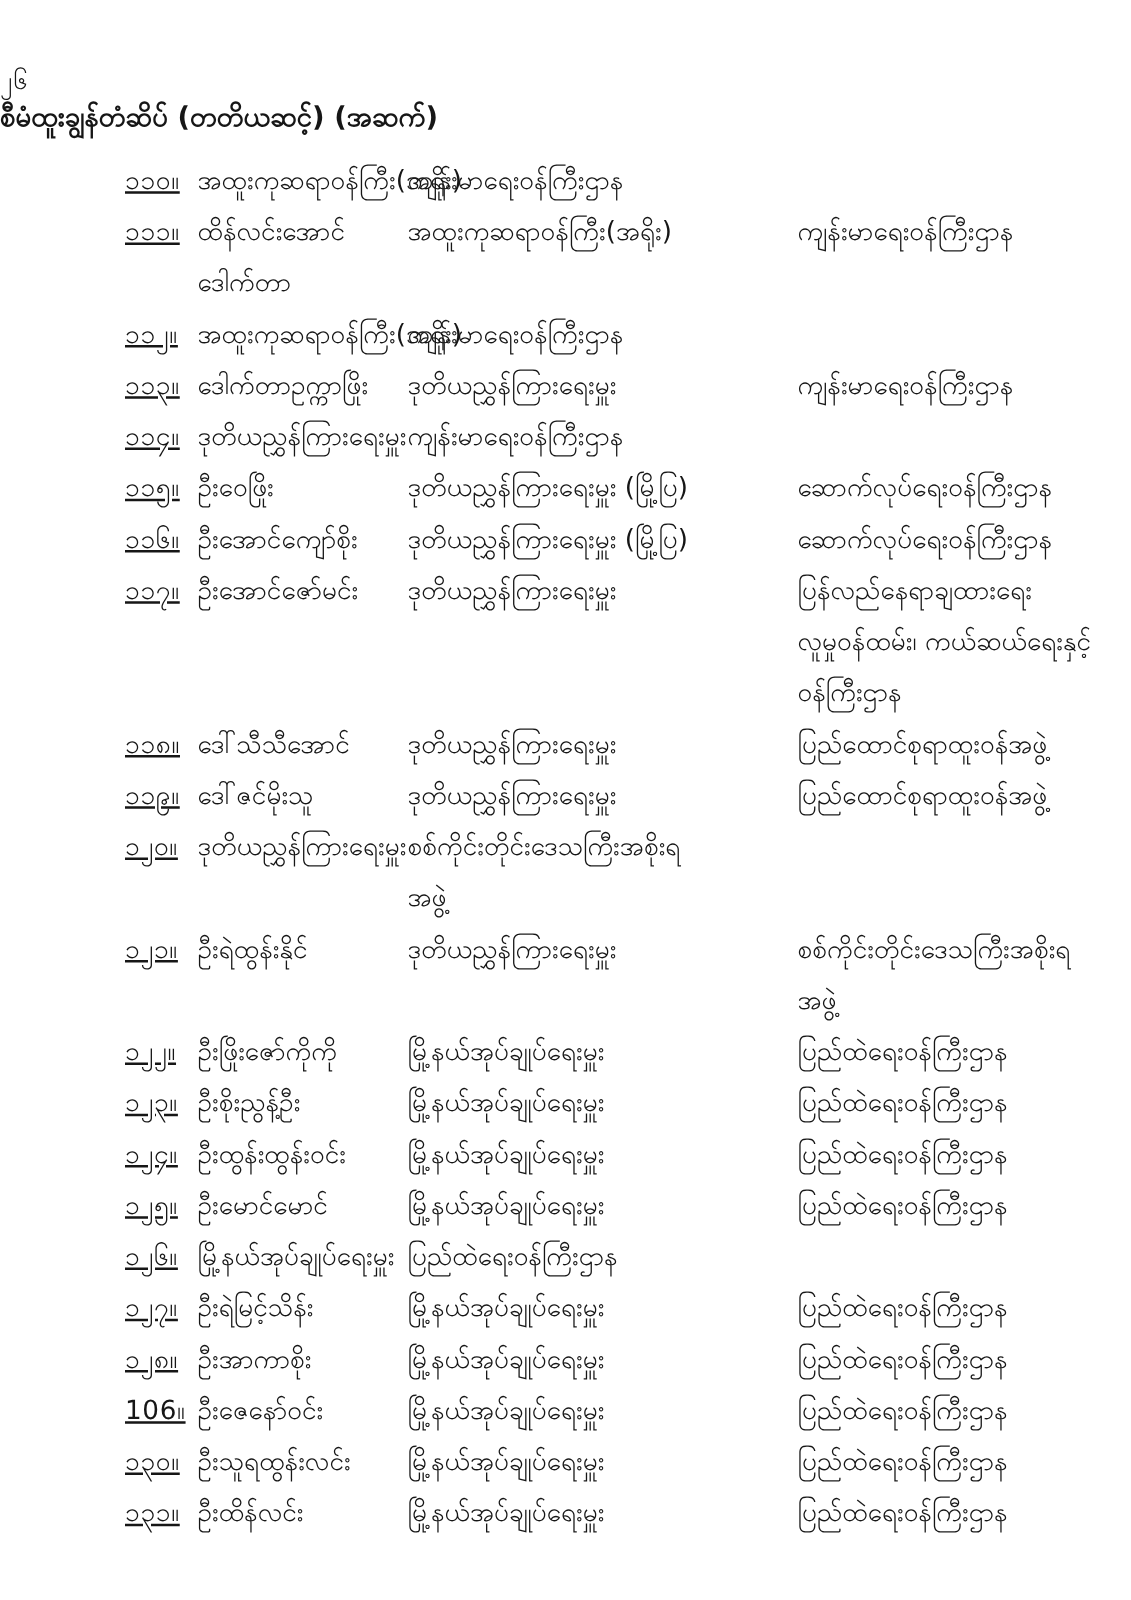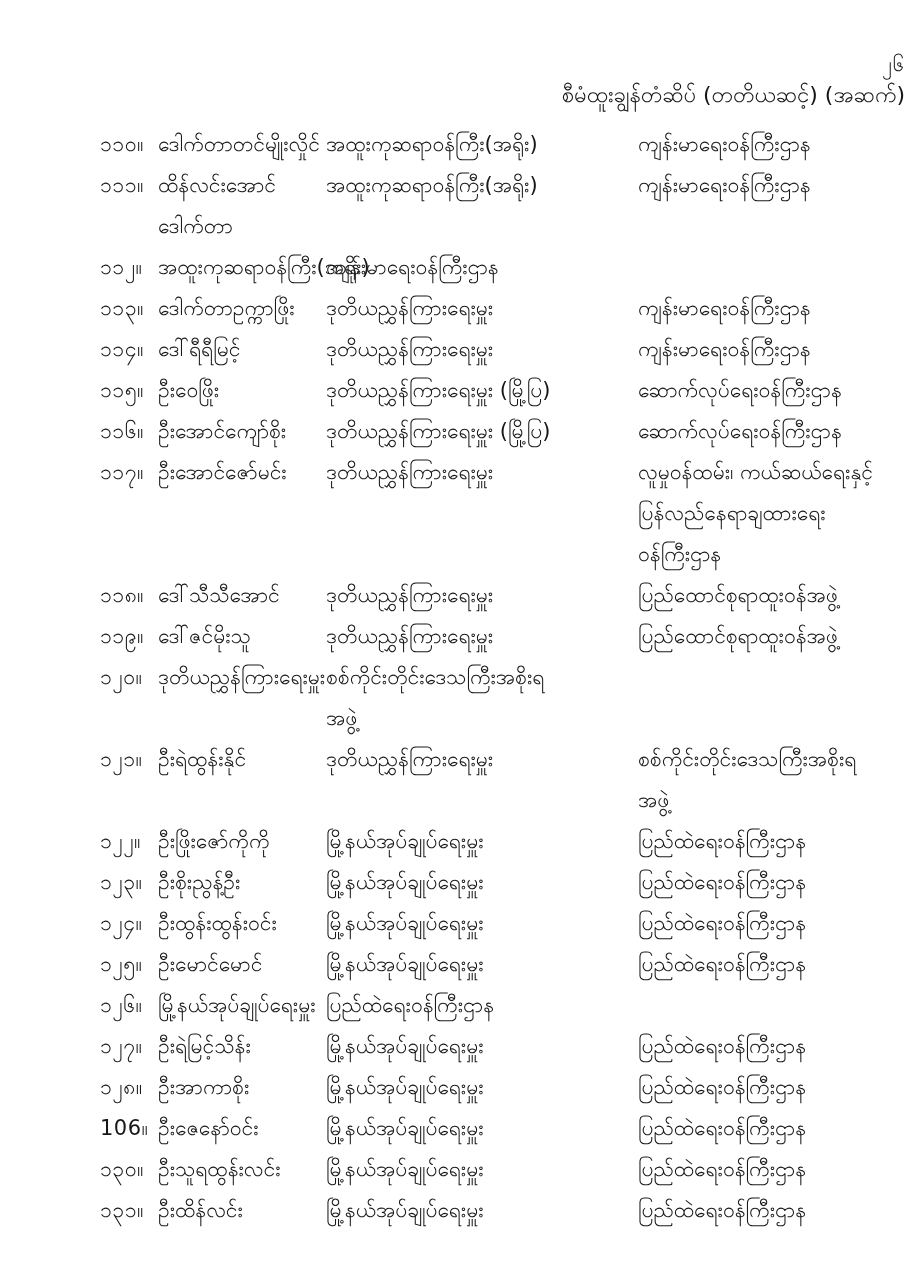--- a/index.html
+++ b/index.html
@@ -8,59 +8,56 @@
     background: #ffffff;
     font-family: "DejaVu Sans", "Liberation Sans", sans-serif;
     color: #161616;
   }
   .page {
     position: relative;
     width: 905px; height: 1280px;
     overflow: hidden;
     background: #ffffff;
   }
-  .header { padding-top: 50px; text-align: right; }
+  .header { padding-top: 50px; text-align: left; }
   .page-number {
     font-size: 20px; line-height: 28px;
     letter-spacing: 1px;
   }
   .doc-title {
-    font-size: 22px; font-weight: 400; line-height: 34px;
+    font-size: 22px; font-weight: 700; line-height: 34px;
   }
   .roster {
     margin: 12px 28px 0 100px;
   }
   .row {
     display: grid;
     grid-template-columns: 58px 168px 312px 1fr;
     align-items: start;
   }
   .cell { font-size: 21px; }
   .line {
     height: 41px; line-height: 41px;
     white-space: nowrap; overflow: visible;
   }
-  .cell.no .line { letter-spacing: 0.5px; }
+  .cell.no .line { letter-spacing: 0.5px; text-decoration: underline; }
 </style>
 </head>
 <body>
 
 <div class="page">
   <div class="header">
     <div class="page-number">၂၆</div>
     <div class="doc-title">စီမံထူးချွန်တံဆိပ် (တတိယဆင့်) (အဆက်)</div>
   </div>
   <div class="roster">
       <div class="row">
         <div class="cell no">
           <div class="line">၁၁၀။</div>
         </div>
-        <div class="cell name">
-          <div class="line">ဒေါက်တာတင်မျိုးလှိုင်</div>
-        </div>
         <div class="cell pos">
           <div class="line">အထူးကုဆရာဝန်ကြီး(အရိုး)</div>
         </div>
         <div class="cell dept">
           <div class="line">ကျန်းမာရေးဝန်ကြီးဌာန</div>
         </div>
       </div>
       <div class="row">
         <div class="cell no">
           <div class="line">၁၁၁။</div>
@@ -98,23 +95,20 @@
           <div class="line">ဒုတိယညွှန်ကြားရေးမှူး</div>
         </div>
         <div class="cell dept">
           <div class="line">ကျန်းမာရေးဝန်ကြီးဌာန</div>
         </div>
       </div>
       <div class="row">
         <div class="cell no">
           <div class="line">၁၁၄။</div>
         </div>
-        <div class="cell name">
-          <div class="line">ဒေါ်ရီရီမြင့်</div>
-        </div>
         <div class="cell pos">
           <div class="line">ဒုတိယညွှန်ကြားရေးမှူး</div>
         </div>
         <div class="cell dept">
           <div class="line">ကျန်းမာရေးဝန်ကြီးဌာန</div>
         </div>
       </div>
       <div class="row">
         <div class="cell no">
           <div class="line">၁၁၅။</div>
@@ -147,22 +141,22 @@
         <div class="cell no">
           <div class="line">၁၁၇။</div>
         </div>
         <div class="cell name">
           <div class="line">ဦးအောင်ဇော်မင်း</div>
         </div>
         <div class="cell pos">
           <div class="line">ဒုတိယညွှန်ကြားရေးမှူး</div>
         </div>
         <div class="cell dept">
+          <div class="line">ပြန်လည်နေရာချထားရေး</div>
           <div class="line">လူမှုဝန်ထမ်း၊ ကယ်ဆယ်ရေးနှင့်</div>
-          <div class="line">ပြန်လည်နေရာချထားရေး</div>
           <div class="line">ဝန်ကြီးဌာန</div>
         </div>
       </div>
       <div class="row">
         <div class="cell no">
           <div class="line">၁၁၈။</div>
         </div>
         <div class="cell name">
           <div class="line">ဒေါ်သီသီအောင်</div>
         </div>

